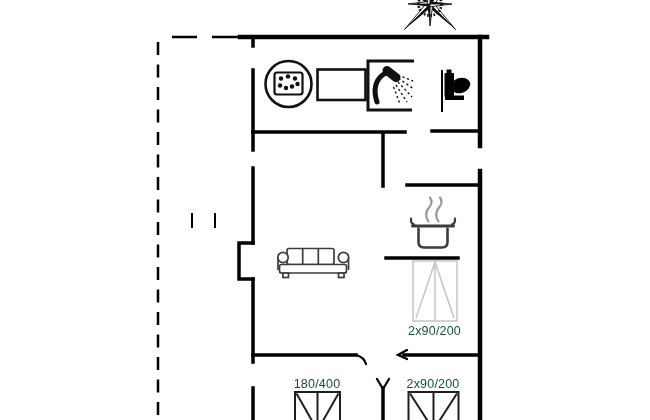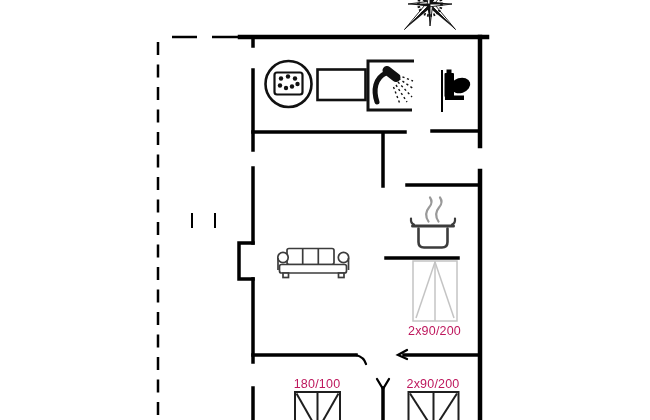--- a/index.html
+++ b/index.html
@@ -8,21 +8,21 @@
     width:650px;height:420px;
     background:#ffffff;
     overflow:hidden;
     font-family:"Liberation Sans",sans-serif;
   }
   .plan-svg{position:absolute;left:0;top:0;}
   .bed-label{
     position:absolute;
     transform:translateX(-50%);
     font-size:12.5px;
-    color:#be185d;
+    color:#14532d;
     white-space:nowrap;
     letter-spacing:0.2px;
   }
 </style>
 </head>
 <body>
 
 <div class="canvas">
 
   <svg class="plan-svg" width="650" height="420" viewBox="0 0 650 420">
@@ -172,15 +172,15 @@
 
     <g fill="none" stroke-width="2" stroke="#1f1f1f">
       <rect x="408.5" y="392" width="50" height="34"></rect>
       <line x1="433.5" y1="392" x2="433.5" y2="426"></line>
       <line x1="410" y1="393.5" x2="431" y2="426"></line>
       <line x1="457" y1="393.5" x2="436" y2="426"></line>
     </g>
   </svg>
 
   <div class="bed-label" style="left:434.5px;top:324px">2x90/200</div>
-  <div class="bed-label" style="left:317px;top:376.5px">180/100</div>
+  <div class="bed-label" style="left:317px;top:376.5px">180/400</div>
   <div class="bed-label" style="left:433px;top:376.5px">2x90/200</div>
 </div>
 
 </body></html>

